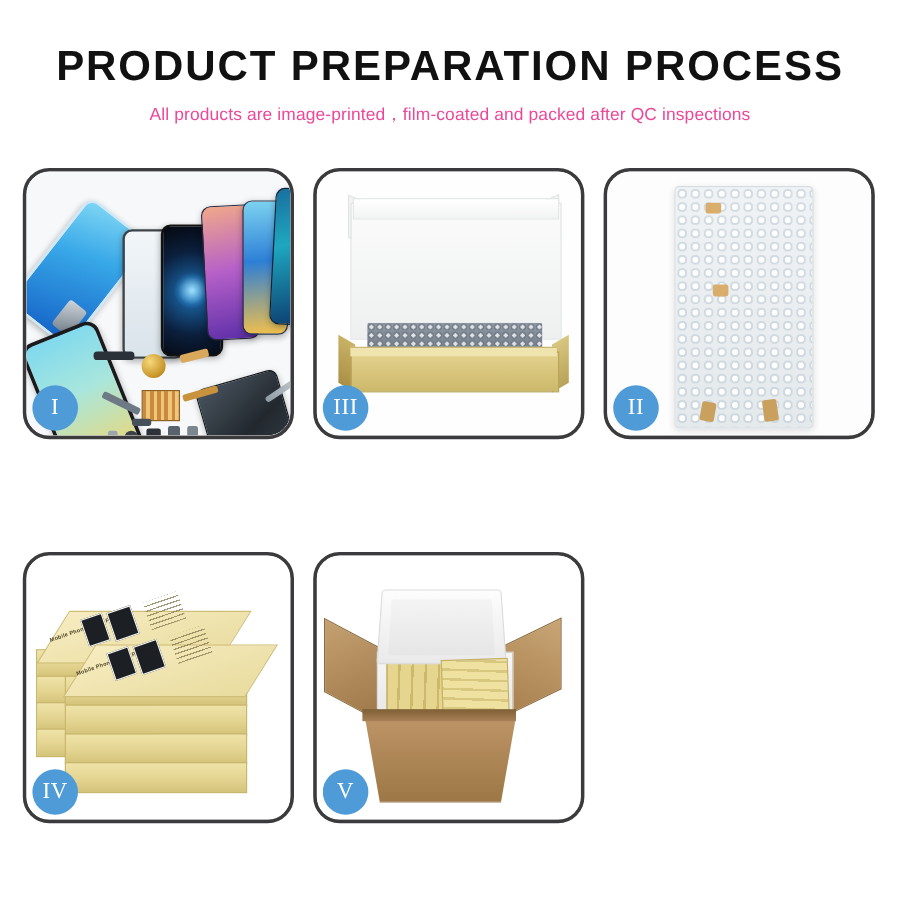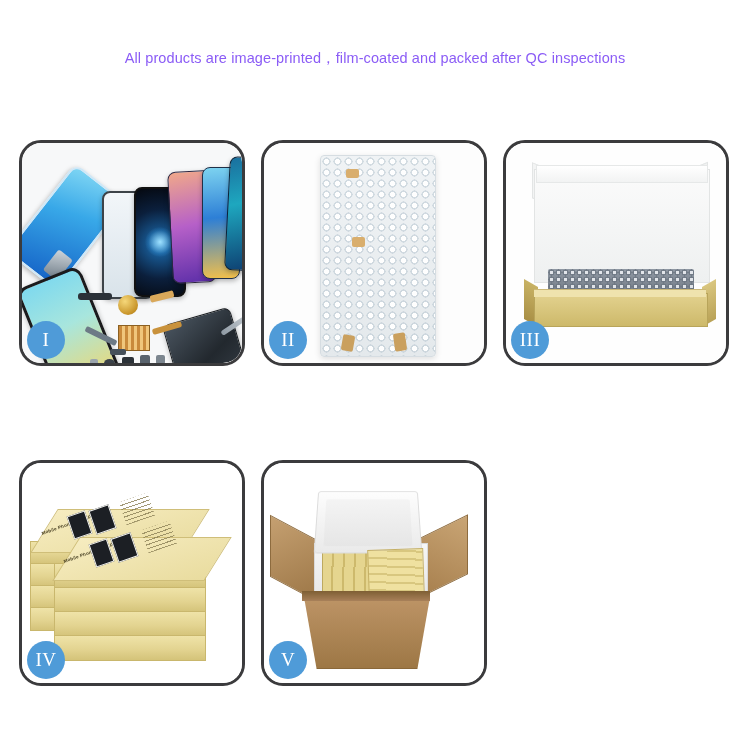--- a/index.html
+++ b/index.html
@@ -20,21 +20,21 @@
     font-weight:700;
     letter-spacing:1.6px;
     color:#111111;
     line-height:1.05;
     font-family:"Liberation Sans","DejaVu Sans",sans-serif;
   }
   .subtitle{
     margin-top:11px;
     font-size:14.5px;
     font-weight:400;
-    color:#8b5cf6;
+    color:#ec4899;
     letter-spacing:.1px;
   }
 
   
   .grid{
     position:absolute;
     left:19px;top:140px;
     width:712px;height:546px;
     display:grid;
     grid-template-columns:repeat(3,226px);
@@ -337,20 +337,21 @@
     position:absolute;left:46px;top:152px;width:17px;height:20px;
     background:#a88a60;
   }
 </style>
 </head>
 <body>
 
 <div class="page">
 
   <div class="header">
+    <div class="title">PRODUCT PREPARATION PROCESS</div>
     <div class="subtitle">All products are image-printed，film-coated and packed after QC inspections</div>
   </div>
 
   <div class="grid">
 
     <div class="panel">
       <div class="stage p1">
         <div class="ph ph-blue"></div>
         <div class="ph ph-glass"></div>
         <div class="ph ph-dark"></div>
@@ -371,45 +372,45 @@
         <div class="part sm4"></div>
         <div class="part sm5"></div>
         <div class="part sm6"></div>
         <div class="cable"></div>
 
       </div>
       <div class="badge">I</div>
     </div>
 
     <div class="panel">
-      <div class="stage p2">
-        <div class="screen-inside"></div>
-        <div class="flexribbon"></div>
-        <div class="bubble-wrap"></div>
-        <div class="tape-a"></div>
-        <div class="tape-b"></div>
-        <div class="tape-c"></div>
-        <div class="tape-d"></div>
-      </div>
-      <div class="badge">II</div>
-    </div>
-
-    <div class="panel">
       <div class="stage p3">
         <div class="b3-wing-l"></div>
         <div class="b3-wing-r"></div>
         <div class="b3-lid"></div>
         <div class="b3-lid-top"></div>
         <div class="b3-bubble"></div>
         <div class="b3-side-l"></div>
         <div class="b3-side-r"></div>
         <div class="b3-front"></div>
         <div class="b3-rim"></div>
       </div>
       <div class="badge">III</div>
+    </div>
+
+    <div class="panel">
+      <div class="stage p2">
+        <div class="screen-inside"></div>
+        <div class="flexribbon"></div>
+        <div class="bubble-wrap"></div>
+        <div class="tape-a"></div>
+        <div class="tape-b"></div>
+        <div class="tape-c"></div>
+        <div class="tape-d"></div>
+      </div>
+      <div class="badge">II</div>
     </div>
 
     <div class="panel">
       <div class="stage p4">
         <div class="stackwrap">
 
           <div class="bx" style="left:8px;top:78px;width:96px;height:22px;"></div>
           <div class="bx" style="left:8px;top:100px;width:96px;height:22px;"></div>
           <div class="bx" style="left:8px;top:122px;width:96px;height:22px;"></div>
           <div class="bx" style="left:8px;top:144px;width:96px;height:22px;"></div>

